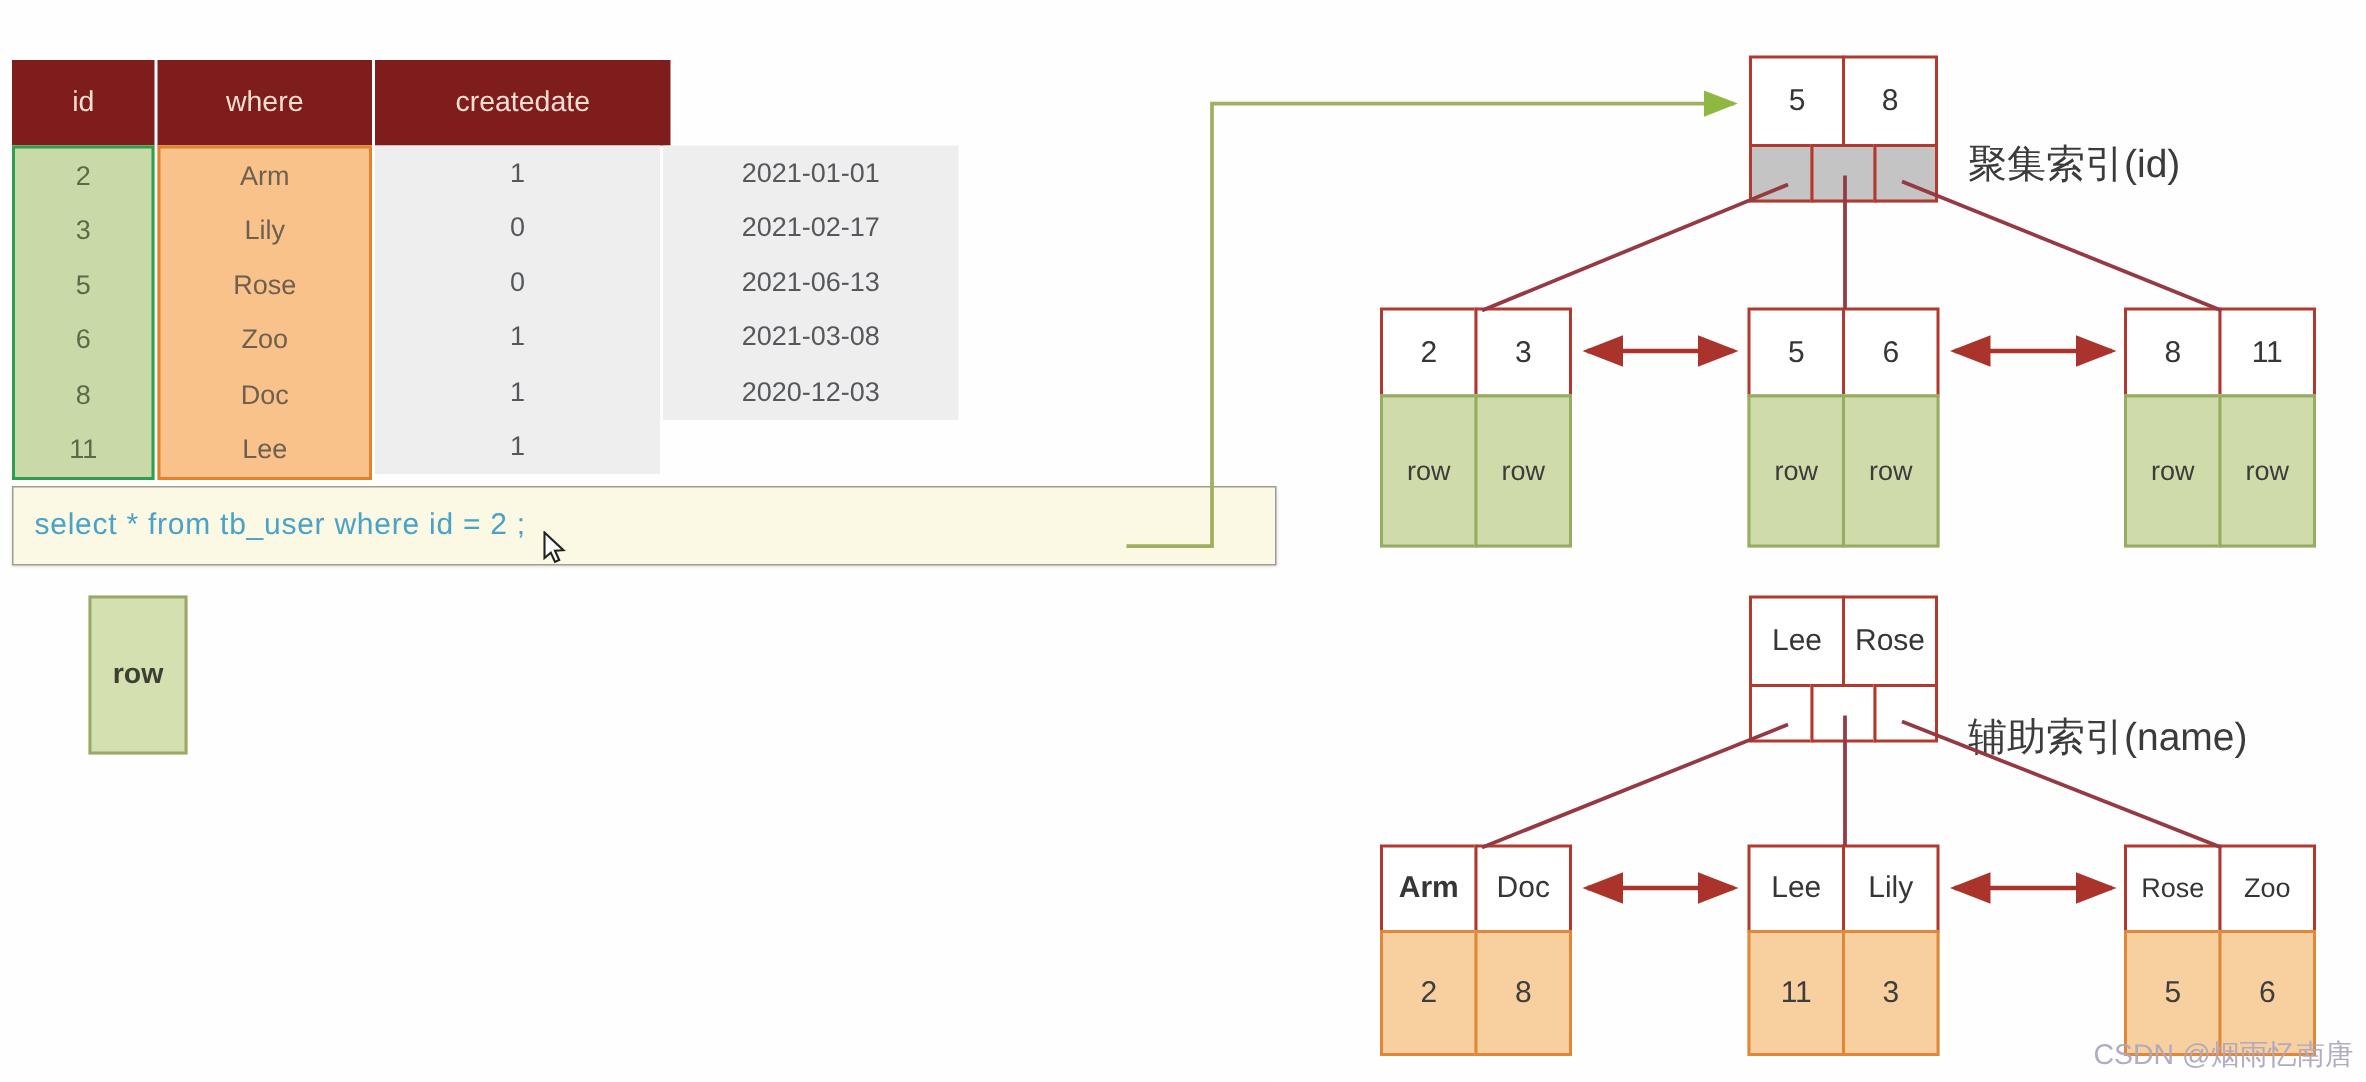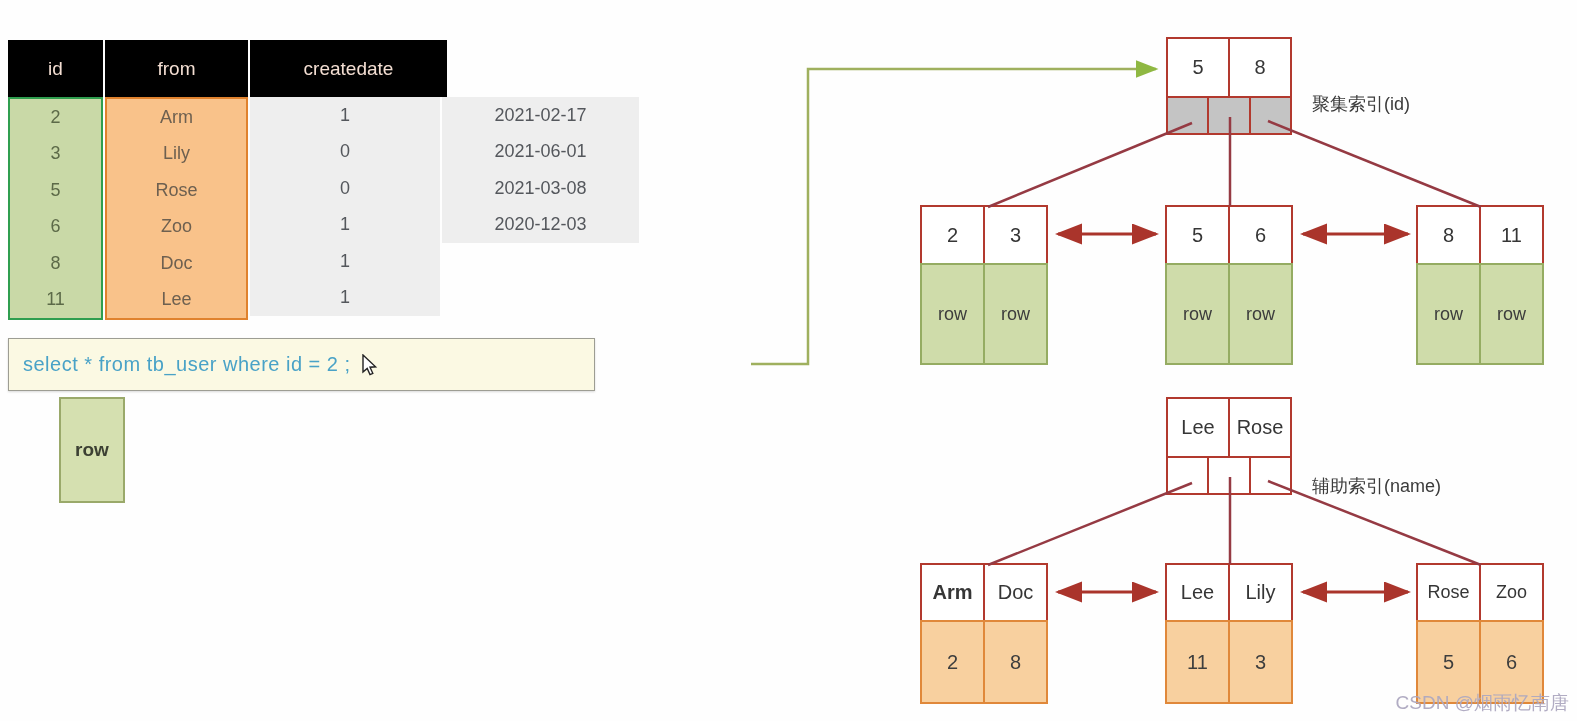--- a/index.html
+++ b/index.html
@@ -5,21 +5,21 @@
   html,body{margin:0;padding:0;background:#ffffff;}
   #canvas{
     position:relative;width:1577px;height:721px;background:#fefefe;overflow:hidden;
     font-family:"Liberation Sans", sans-serif;
   }
   .abs{position:absolute;box-sizing:border-box;}
   .flexc{display:flex;align-items:center;justify-content:center;}
 
   
   .thead{display:flex;gap:2px;}
-  .th{height:57px;background:#000000;color:#f3ded2;font-size:19px;
+  .th{height:57px;background:#7f1d1d;color:#f3ded2;font-size:19px;
       display:flex;align-items:center;justify-content:center;box-sizing:border-box;}
   .tcol{position:absolute;box-sizing:border-box;}
   .tcell{height:36.5px;display:flex;align-items:center;justify-content:center;
          font-size:18px;color:#54575c;box-sizing:border-box;}
   .col-id{background:#c9d9a7;border:2px solid #2f9e4f;}
   .col-id .tcell{color:#5c6a48;}
   .col-name{background:#f9c28a;border:2px solid #e0822e;}
   .col-name .tcell{color:#6e6050;}
   .col-gray{background:#eeeeee;}
 
@@ -43,34 +43,34 @@
   .pwhite{background:#ffffff;}
   .rowcell{width:65px;height:102px;background:#cfdcaa;border:2px solid #95ac62;
            font-size:18px;color:#3c3c3c;display:flex;align-items:center;justify-content:center;
            box-sizing:border-box;margin-top:-2px;}
   .rowcell + .rowcell{margin-left:-2px;}
   .valcell{width:65px;height:84px;background:#f8d09f;border:2px solid #e0883a;
            font-size:20px;color:#3e3e3e;display:flex;align-items:center;justify-content:center;
            box-sizing:border-box;margin-top:-2px;}
   .valcell + .valcell{margin-left:-2px;}
   .bold{font-weight:bold;}
-  .treelabel{font-size:18px;color:#3b3b3b;white-space:nowrap;}
+  .treelabel{font-size:26px;color:#3b3b3b;white-space:nowrap;}
 
   .watermark{color:rgba(173,168,192,.95);font-size:19px;white-space:nowrap;}
   svg.overlay{position:absolute;left:0;top:0;pointer-events:none;z-index:5;}
   .node{z-index:2;}
 </style>
 </head>
 <body>
 
 <div id="canvas">
 
   <div class="abs thead" style="left:8px;top:40px;">
     <div class="th" style="width:95px">id</div>
-    <div class="th" style="width:143px">from</div>
+    <div class="th" style="width:143px">where</div>
     <div class="th" style="width:197px">createdate</div>
   </div>
 
   <div class="tcol col-id" style="left:8px;top:97px;width:95px;">
     <div class="tcell">2</div>
     <div class="tcell">3</div>
     <div class="tcell">5</div>
     <div class="tcell">6</div>
     <div class="tcell">8</div>
     <div class="tcell">11</div>
@@ -88,27 +88,28 @@
   <div class="tcol col-gray" style="left:250px;top:97px;width:190px;">
     <div class="tcell">1</div>
     <div class="tcell">0</div>
     <div class="tcell">0</div>
     <div class="tcell">1</div>
     <div class="tcell">1</div>
     <div class="tcell">1</div>
   </div>
 
   <div class="tcol col-gray" style="left:442px;top:97px;width:197px;">
+    <div class="tcell">2021-01-01</div>
     <div class="tcell">2021-02-17</div>
-    <div class="tcell">2021-06-01</div>
+    <div class="tcell">2021-06-13</div>
     <div class="tcell">2021-03-08</div>
     <div class="tcell">2020-12-03</div>
   </div>
 
-  <div class="abs sqlbox" style="left:8px;top:338px;width:587px;height:53px;">
+  <div class="abs sqlbox" style="left:8px;top:324px;width:843px;height:53px;">
     <span class="sqltext">select * from tb_user where id = 2 ;</span>
   </div>
 
   <svg class="abs" style="left:360px;top:354px;z-index:8;" width="22" height="24" viewBox="0 0 22 24">
     <path d="M3 1 L3 18 L7.2 14.4 L10 20.6 L12.8 19.3 L10 13.2 L15.6 12.8 Z" fill="#ffffff" stroke="#222222" stroke-width="1.4"></path>
   </svg>
 
   <div class="abs legendrow flexc" style="left:59px;top:397px;width:66px;height:106px;">
     <span>row</span>
   </div>

